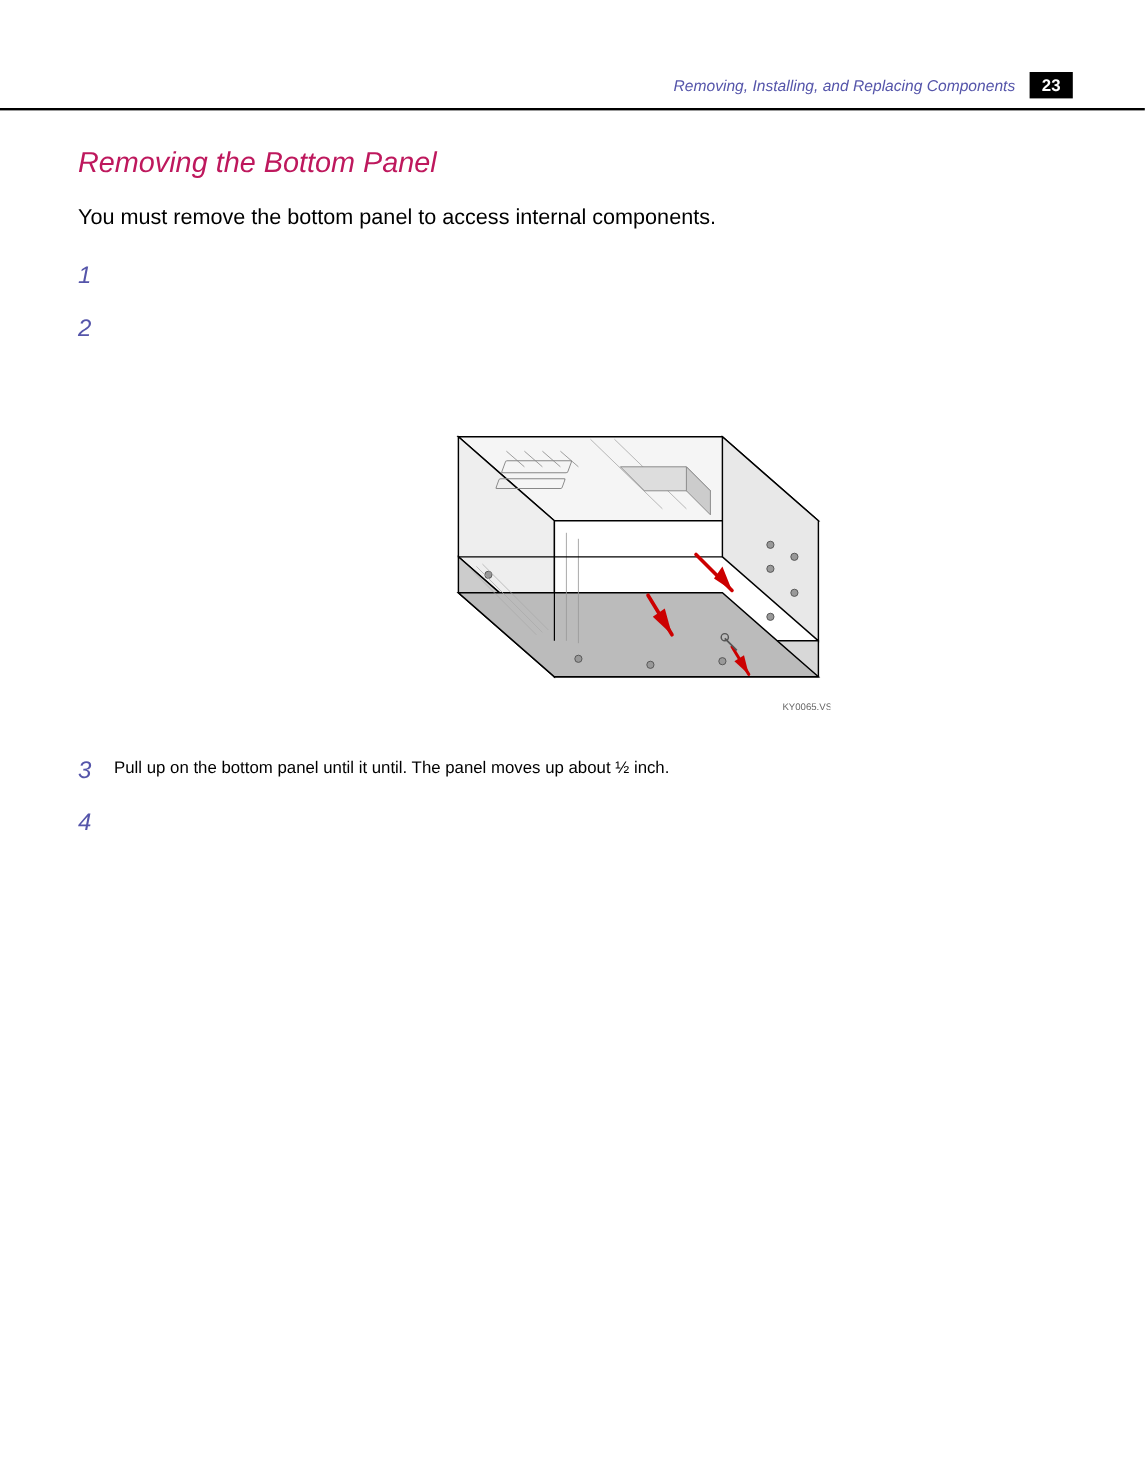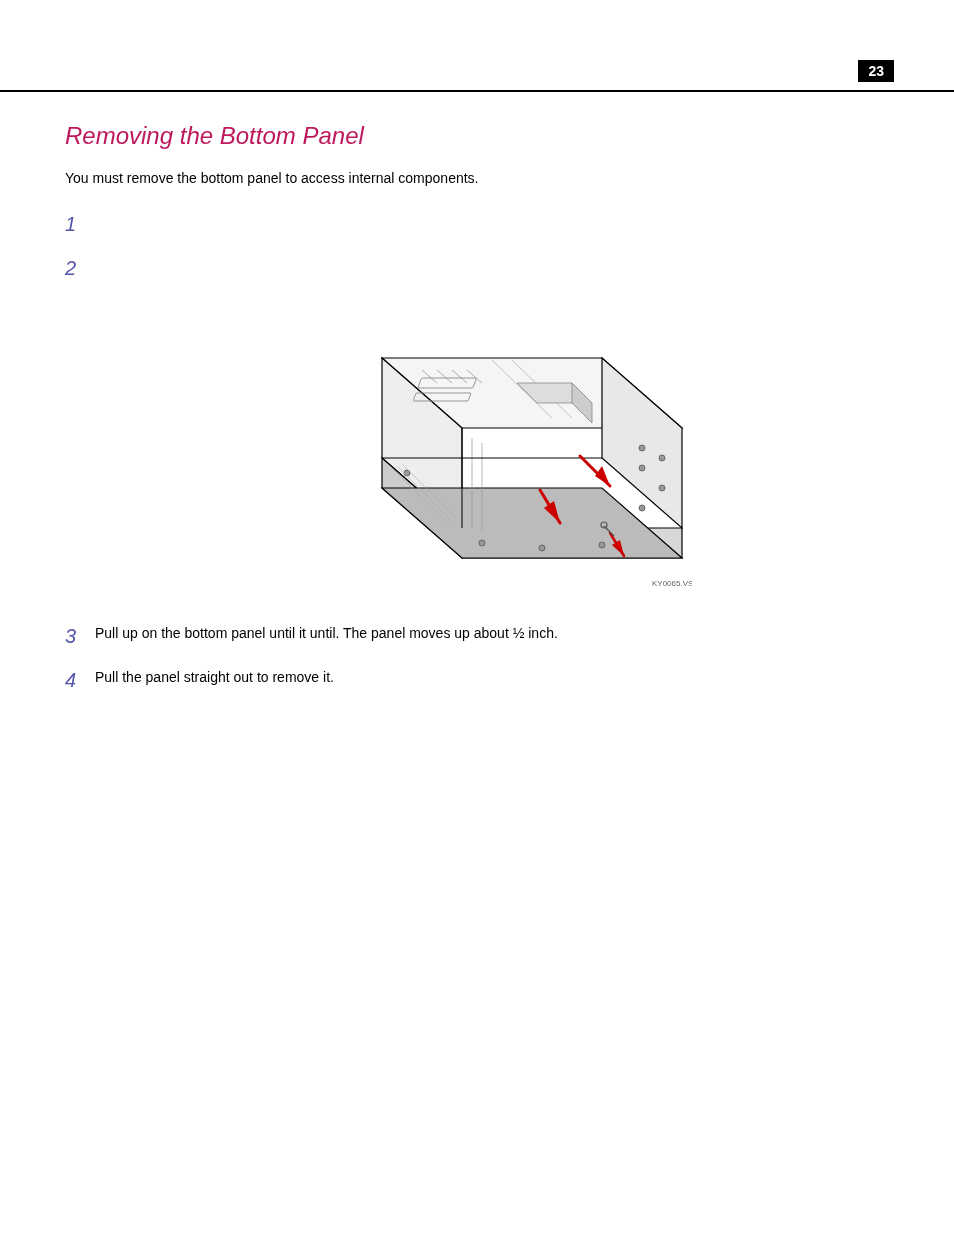--- a/index.html
+++ b/index.html
@@ -42,40 +42,40 @@
     }
 
     .page-number-badge {
       background: #000;
       color: #fff;
       font-family: Arial, sans-serif;
       font-weight: bold;
       font-size: 14px;
       padding: 3px 10px;
       min-width: 36px;
-      text-align: right;
+      text-align: center;
     }
 
     
     .content {
       padding: 30px 65px 40px 65px;
     }
 
     .section-title {
       font-family: Arial, sans-serif;
       font-style: italic;
       font-size: 24px;
       color: #be185d;
       margin-bottom: 18px;
       font-weight: normal;
     }
 
     .intro-text {
       font-family: Arial, sans-serif;
-      font-size: 14px;
+      font-size: 18px;
       color: #000;
       margin-bottom: 22px;
       line-height: 1.5;
     }
 
     
     .steps-list {
       list-style: none;
       margin-bottom: 25px;
     }
@@ -129,20 +129,21 @@
       width: 430px;
       height: 285px;
     }
   </style>
 </head>
 <body>
 
 <div class="page-container">
 
   <div class="page-header">
+    <span class="header-title">Removing, Installing, and Replacing Components</span>
     <span class="page-number-badge">23</span>
   </div>
 
   <div class="content">
 
     <h2 class="section-title">Removing the Bottom Panel</h2>
 
     <p class="intro-text">You must remove the bottom panel to access internal components.</p>
 
     <ul class="steps-list">
@@ -231,18 +232,17 @@
       </div>
     </div>
 
     <ul class="steps-list">
       <li class="step-item">
         <span class="step-number">3</span>
         <span class="step-text">Pull up on the bottom panel until it until. The panel moves up about ½ inch.</span>
       </li>
       <li class="step-item">
         <span class="step-number">4</span>
-        <span class="step-text">Pull the panel straight out to remove it.</span>
       </li>
     </ul>
 
   </div>
 </div>
 
 </body></html>

